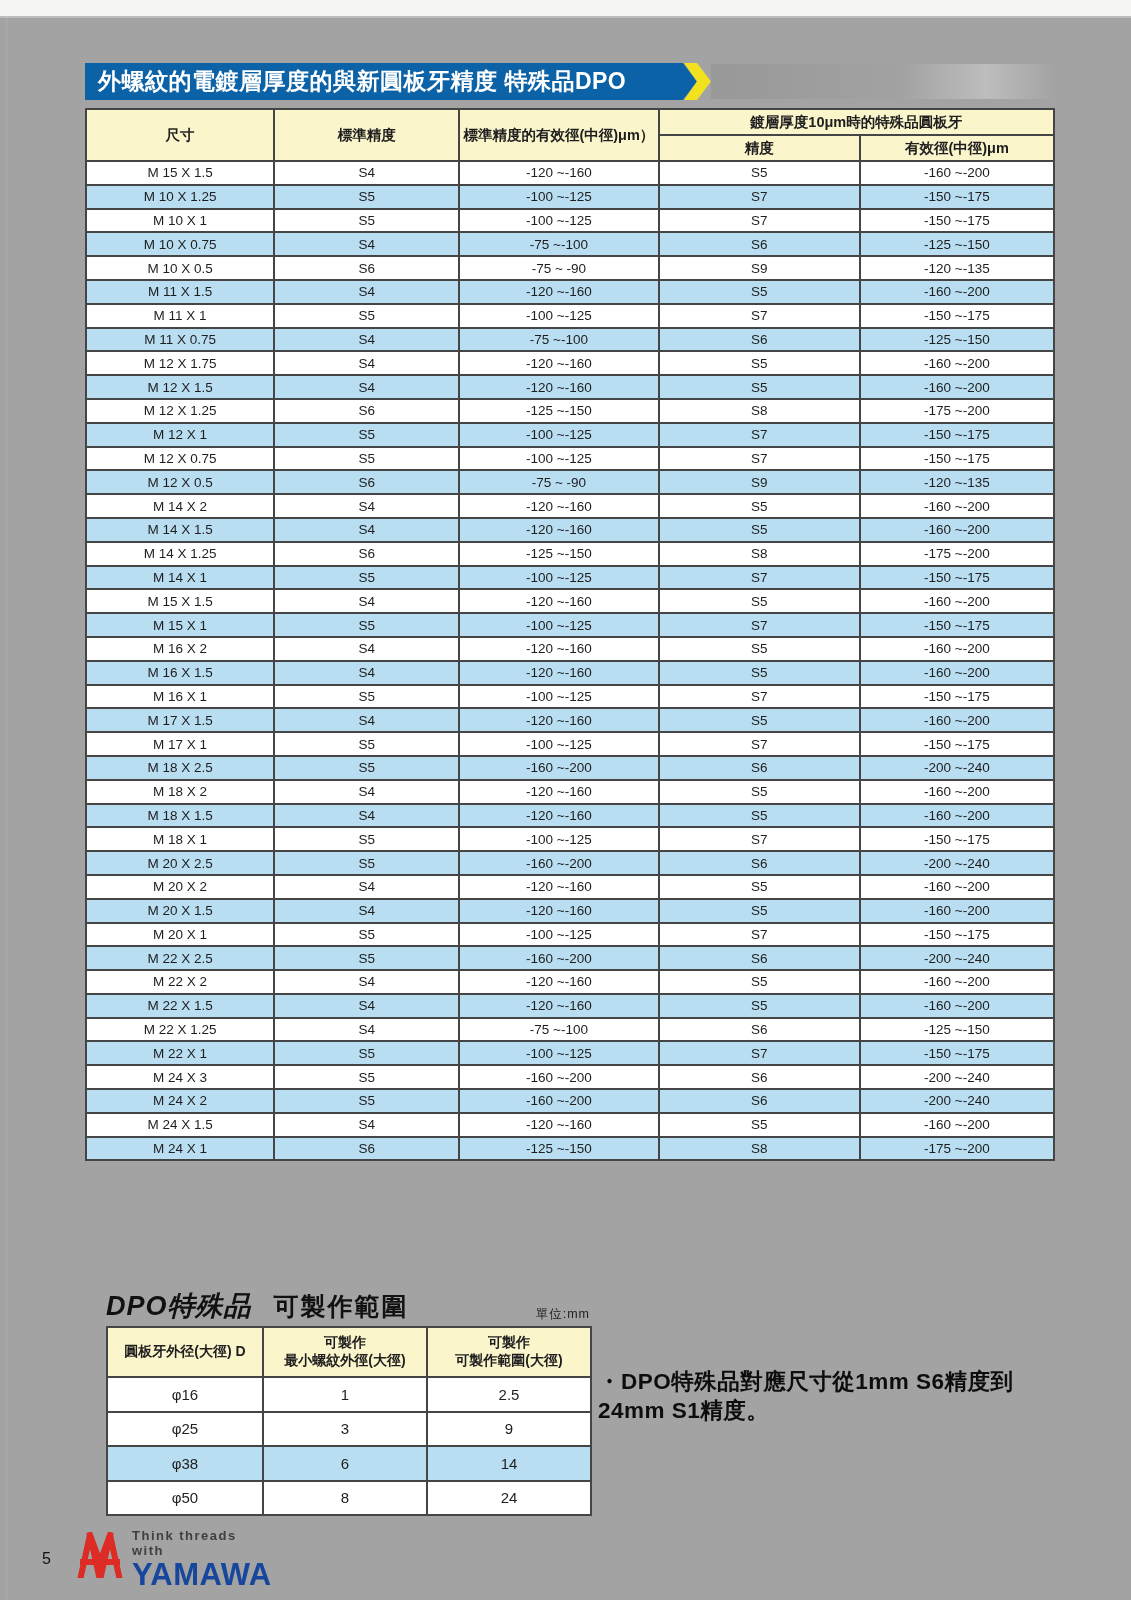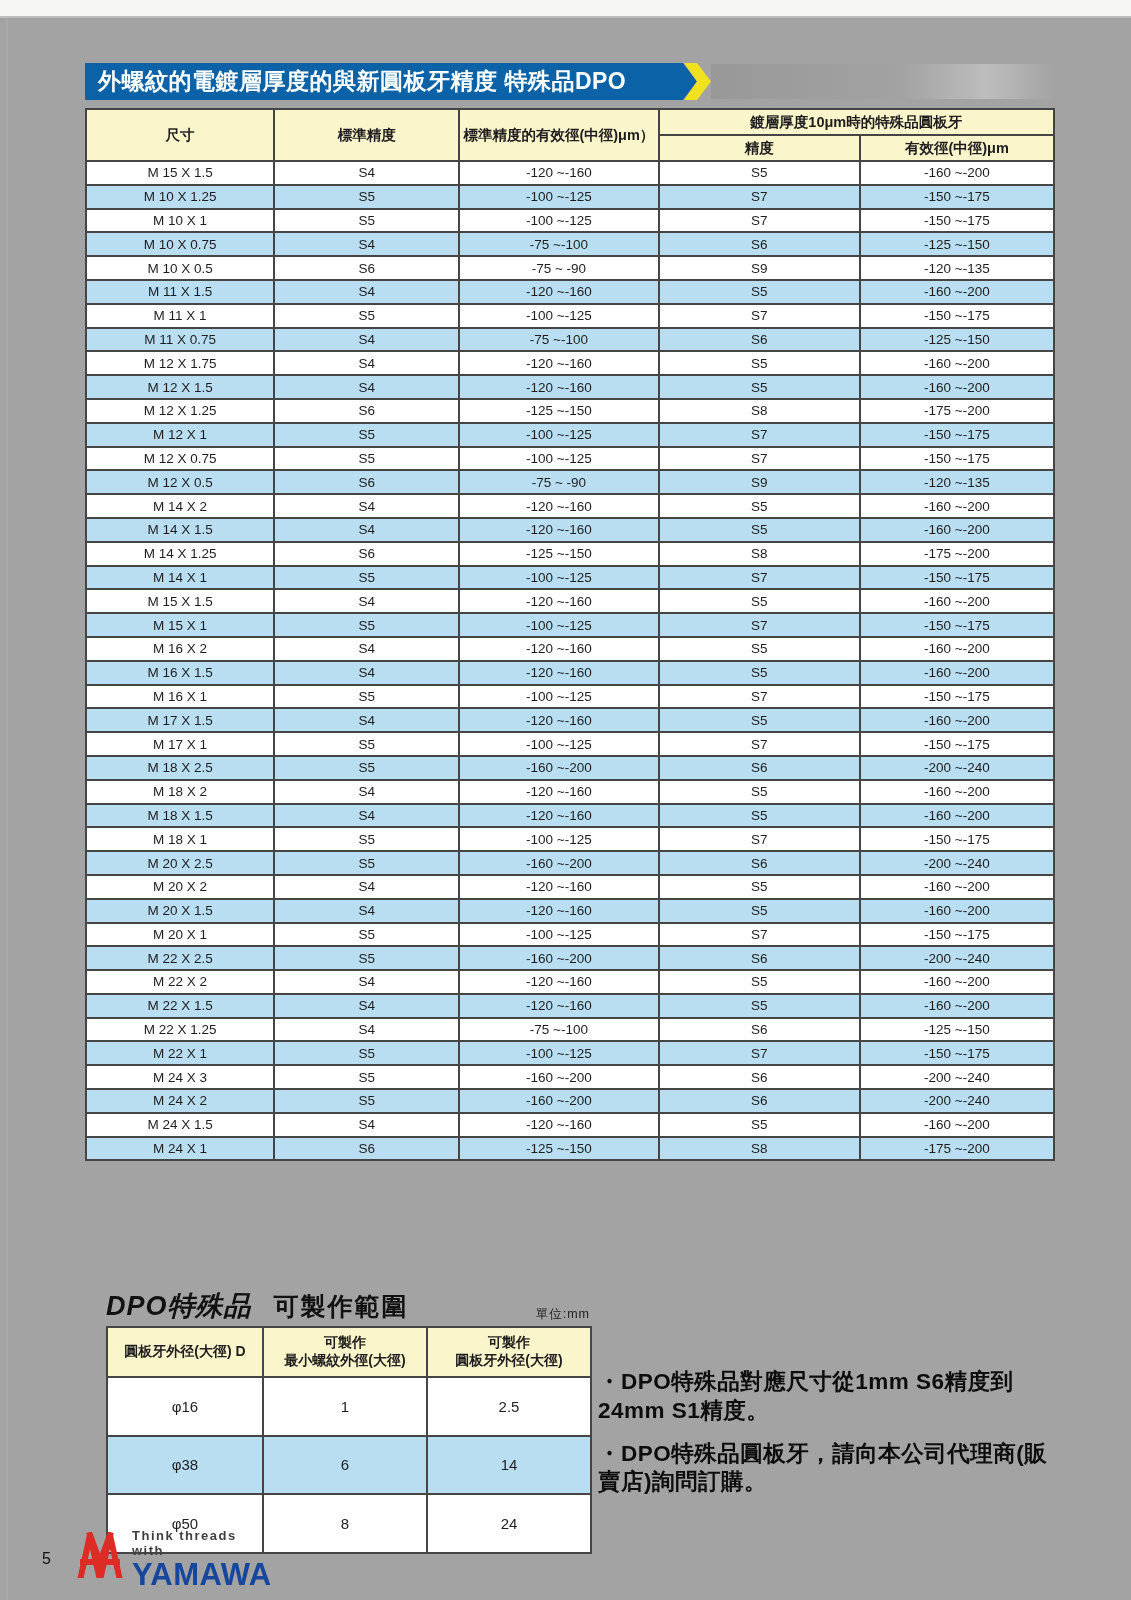--- a/index.html
+++ b/index.html
@@ -69,21 +69,21 @@
   .dpo-title .r { font-size:25px; font-weight:bold; margin-left:22px; letter-spacing:2px; }
   .dpo-unit {
     position:absolute; left:440px; top:1290px; width:150px;
     text-align:right; font-size:12.5px; color:#222; letter-spacing:1px;
   }
   .dpo-table-wrap { position:absolute; left:106px; top:1310px; width:484px; }
   .dpo-table { width:484px; }
   .dpo-table th {
     background:#fbf5cc; font-size:14px; font-weight:bold; padding:3px 2px; height:42px;
   }
-  .dpo-table td { font-size:15px; height:24.5px; background:#fff; padding:16px 2px; }
+  .dpo-table td { font-size:15px; height:24.5px; background:#fff; padding:4px 2px; }
   .dpo-table tr.alt td { background:#b9def2; }
   .dpo-c1 { width:156px; } .dpo-c2 { width:164px; } .dpo-c3 { width:164px; }
 
   .dpo-notes { position:absolute; left:598px; top:1352px; width:452px; color:#0d0d0d; }
   .dpo-notes p {
     margin:0 0 14px 0; font-size:22.5px; font-weight:bold; line-height:1.28;
     letter-spacing:.5px;
   }
 
   
@@ -441,47 +441,51 @@
         </colgroup>
       <thead>
         <tr>
           <th>圓板牙外径(大徑) D</th>
           <th>
             <div>可製作</div>
             <div>最小螺紋外徑(大徑)</div>
           </th>
           <th>
             <div>可製作</div>
-            <div>圓板牙外径(大徑)</div>
+            <div>可製作範圍(大徑)</div>
           </th>
         </tr>
       </thead>
       <tbody>
           <tr class="plain">
             <td>φ16</td>
             <td>1</td>
             <td>2.5</td>
           </tr>
+          <tr class="plain">
+            <td>φ25</td>
+            <td>3</td>
+            <td>9</td>
+          </tr>
           <tr class="alt">
             <td>φ38</td>
             <td>6</td>
             <td>14</td>
           </tr>
           <tr class="plain">
             <td>φ50</td>
             <td>8</td>
             <td>24</td>
           </tr>
         </tbody>
     </table>
   </div>
 
   <div class="dpo-notes">
     <p>・DPO特殊品對應尺寸從1mm S6精度到24mm S1精度。</p>
-    <p>・DPO特殊品圓板牙，請向本公司代理商(販賣店)詢問訂購。</p>
   </div>
 
   <div class="page-number">5</div>
   <div class="logo">
     <svg class="logo-mark" width="48" height="46" viewBox="0 0 48 46">
       <g stroke="#dd2b26" stroke-width="6" fill="none" stroke-linecap="square">
         <path d="M5 44 L14 3 L23 44"></path>
         <path d="M25 44 L34 3 L43 44"></path>
         <path d="M14 3 L24 30 L34 3"></path>
         <path d="M7 30 H41"></path>

